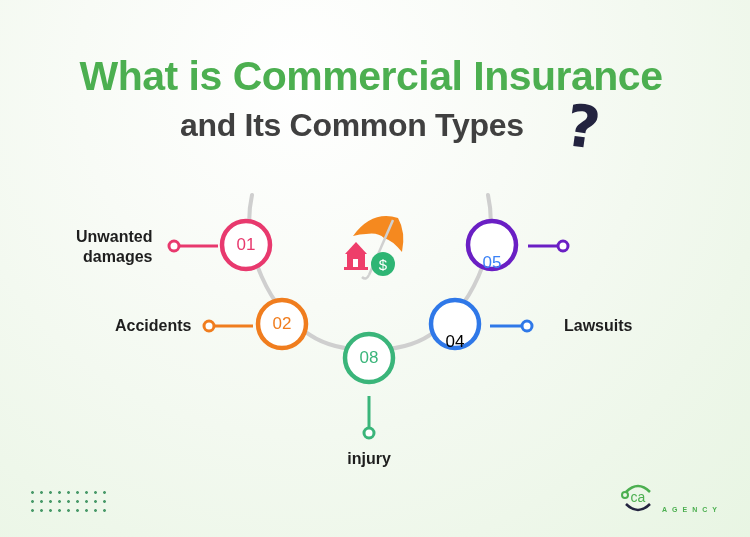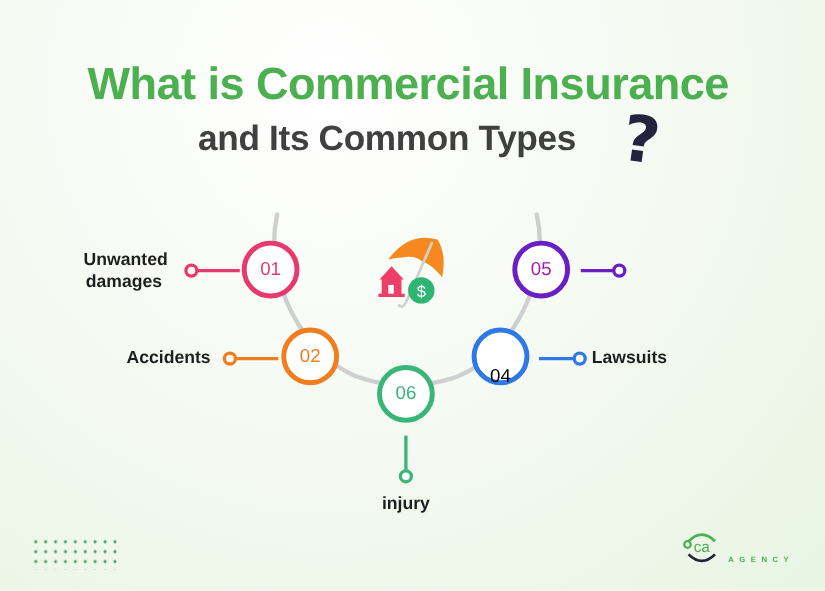--- a/index.html
+++ b/index.html
@@ -99,33 +99,33 @@
     <rect x="347" y="253" width="18" height="15" fill="#ee3e6a"></rect>
     <rect x="353" y="259" width="5" height="9" fill="#fff"></rect>
     <rect x="344" y="267" width="24" height="3" fill="#ee3e6a"></rect>
     <circle cx="383" cy="264" r="12" fill="#2eb574"></circle>
     <text x="383" y="270" text-anchor="middle" font-size="15" fill="#fff" font-family="Liberation Sans, sans-serif">$</text>
   </g>
 </svg>
 
 <div class="num" style="left:220px;top:219px;color:#e8396e">01</div>
 <div class="num" style="left:256px;top:298px;color:#f07d1e">02</div>
-<div class="num" style="left:343px;top:332px;color:#3ab57a">06</div>
+<div class="num" style="left:343px;top:332px;color:#3ab57a">08</div>
 <div class="num" style="left:429px;top:316px;color:#000000">04</div>
-<div class="num" style="left:466px;top:219px;color:#a21caf">05</div>
+<div class="num" style="left:466px;top:237px;color:#3b82f6">05</div>
 
-<div class="label" style="left:76px;top:227px;text-align:left">
+<div class="label" style="left:76px;top:227px;text-align:right">
   <div>Unwanted</div>
   <div style="padding-left:2px">damages</div>
 </div>
 <div class="label" style="left:115px;top:316px">Accidents</div>
 <div class="label" style="left:320px;top:449px;width:98px;text-align:center">
   <div>injury</div>
 </div>
-<div class="label" style="left:538px;top:316px">Lawsuits</div>
+<div class="label" style="left:564px;top:316px">Lawsuits</div>
 <div class="label" style="left:585px;top:227px">
 </div>
 
 <div class="dots"></div>
 
 <div class="logo">
   <svg width="40" height="40" viewBox="0 0 40 40" style="position:absolute;left:0;top:0">
     <path d="M8 14 Q 20 2 32 14" fill="none" stroke="#4caf50" stroke-width="2.5"></path>
     <circle cx="7" cy="17" r="3" fill="none" stroke="#4caf50" stroke-width="2"></circle>
     <text x="20" y="24" text-anchor="middle" font-size="14" fill="#4caf50" font-family="Liberation Sans, sans-serif">ca</text>

